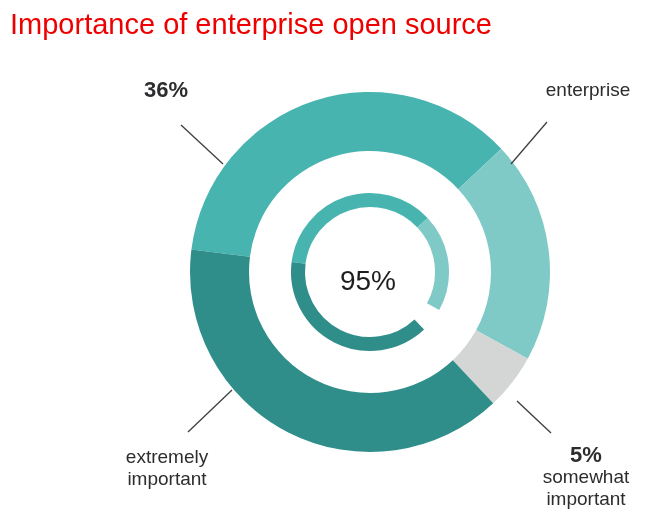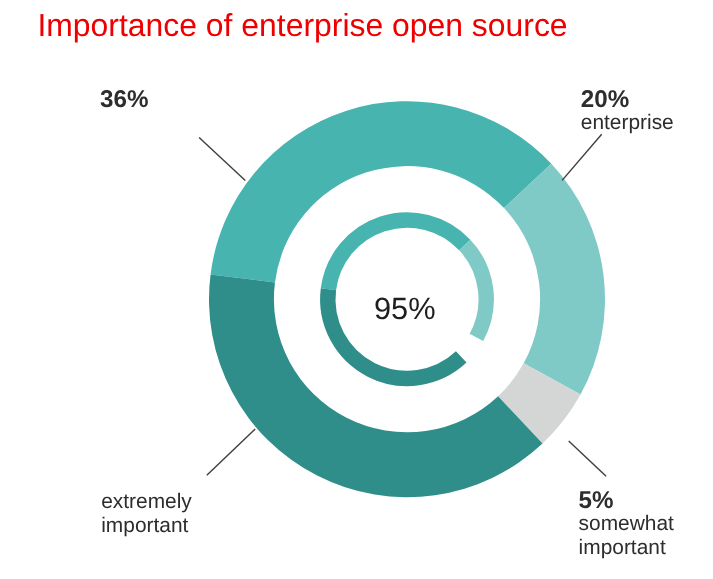--- a/index.html
+++ b/index.html
@@ -6,58 +6,57 @@
   body{
     width:648px;height:526px;background:#ffffff;overflow:hidden;position:relative;
     font-family:"Liberation Sans", sans-serif;
   }
   .title{
     position:absolute;left:10px;top:7px;margin:0;
     font-size:29px;font-weight:400;line-height:34px;color:#ee0000;
   }
   #donut-svg{position:absolute;left:0;top:0;}
   .seg-label{
-    position:absolute;color:#2d2d2f;
+    position:absolute;text-align:center;color:#2d2d2f;
   }
   .seg-label .pct{font-size:22px;font-weight:bold;line-height:22px;}
   .seg-label .name{font-size:19px;line-height:22px;}
   .seg-label.tl{left:91px;top:79px;width:150px;}
   .seg-label.tr{left:528px;top:79px;width:120px;}
   .seg-label.bl{left:92px;top:446px;width:150px;}
   .seg-label.br{left:526px;top:444px;width:120px;}
   .center-label{
     position:absolute;left:368px;top:281px;transform:translate(-50%,-50%);
     font-size:28px;font-weight:normal;color:#1e1e1e;
   }
 </style>
 </head>
 <body>
 
-<h1 class="title" style="color: rgb(238, 0, 0); margin-left: 24px;">Importance of enterprise open source</h1>
+<h1 class="title" style="color: rgb(238, 0, 0);">Importance of enterprise open source</h1>
 
 <svg id="donut-svg" width="648" height="526" viewBox="0 0 648 526">
     <path d="M191.419353763394 249.4400179584252 A180 180 0 0 1 501.2143529358541 148.78152093283603 L458.2052039179908 189.16980018262868 A121 121 0 0 0 249.9541211409482 256.83467873871916 Z" fill="#48b4af"></path>
     <path d="M298.5677415053576 262.9760071833701 A72 72 0 0 1 422.4857411743416 222.71260837313443" fill="none" stroke="#48b4af" stroke-width="14" stroke-linecap="butt"></path>
     <path d="M501.2143529358541 148.78152093283603 A180 180 0 0 1 527.7352024078955 358.71566133830873 L476.0331082853075 330.29219456630756 A121 121 0 0 0 458.2052039179908 189.16980018262868 Z" fill="#7fcac6"></path>
     <path d="M422.4857411743416 222.71260837313443 A72 72 0 0 1 433.09408096315815 306.6862645353235" fill="none" stroke="#7fcac6" stroke-width="14" stroke-linecap="butt"></path>
     <path d="M527.7352024078955 358.71566133830873 A180 180 0 0 1 493.21847906716397 403.2143529358541 L452.8301998173713 360.2052039179908 A121 121 0 0 0 476.0331082853075 330.29219456630756 Z" fill="#d4d6d5"></path>
     <path d="M493.21847906716397 403.2143529358541 A180 180 0 0 1 191.419353763394 249.44001795842516 L249.9541211409482 256.8346787387191 A121 121 0 0 0 452.8301998173713 360.2052039179908 Z" fill="#2f8e8a"></path>
     <path d="M419.2873916268656 324.4857411743416 A72 72 0 0 1 298.5677415053576 262.9760071833701" fill="none" stroke="#2f8e8a" stroke-width="14" stroke-linecap="butt"></path>
     <line x1="181" y1="125" x2="223" y2="164" stroke="#3f3f3f" stroke-width="1.3"></line>
     <line x1="547" y1="122" x2="511" y2="164" stroke="#3f3f3f" stroke-width="1.3"></line>
     <line x1="232" y1="390" x2="188" y2="432" stroke="#3f3f3f" stroke-width="1.3"></line>
     <line x1="517" y1="401" x2="551" y2="433" stroke="#3f3f3f" stroke-width="1.3"></line>
   </svg>
 
 <div class="seg-label tl">
   <div class="pct">36%</div>
 </div>
 
 <div class="seg-label tr">
-  <div class="pct">20%</div>
   <div class="name">enterprise</div>
 </div>
 
 <div class="seg-label bl">
   <div class="name">extremely important</div>
 </div>
 
 <div class="seg-label br">
   <div class="pct">5%</div>
   <div class="name">somewhat important</div>

